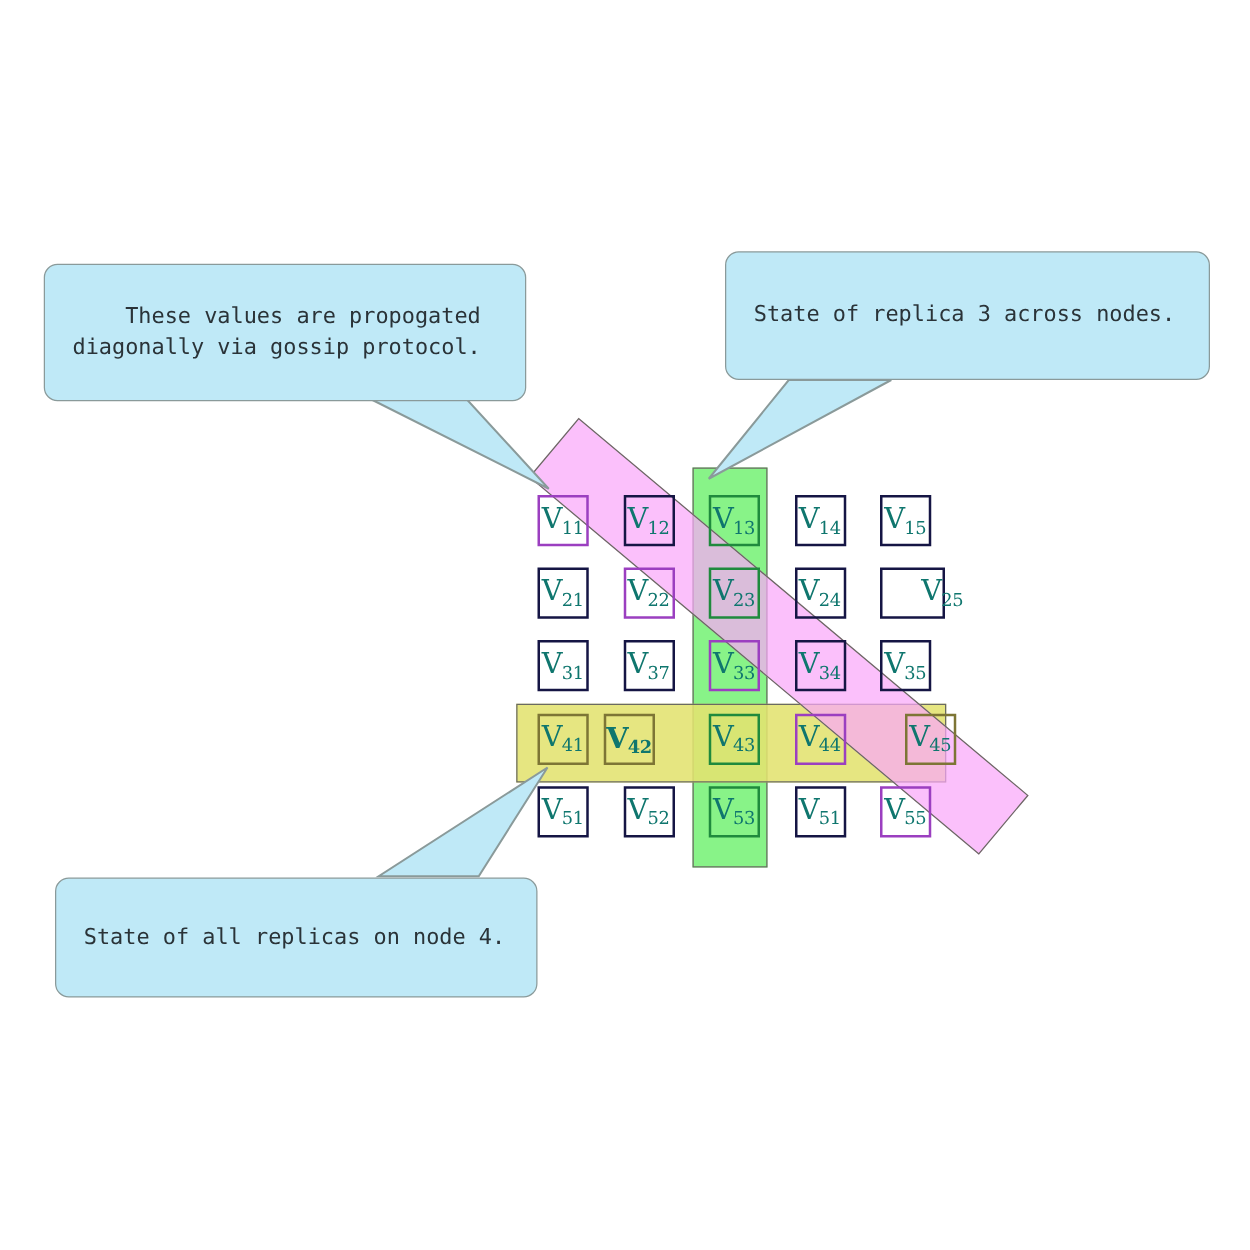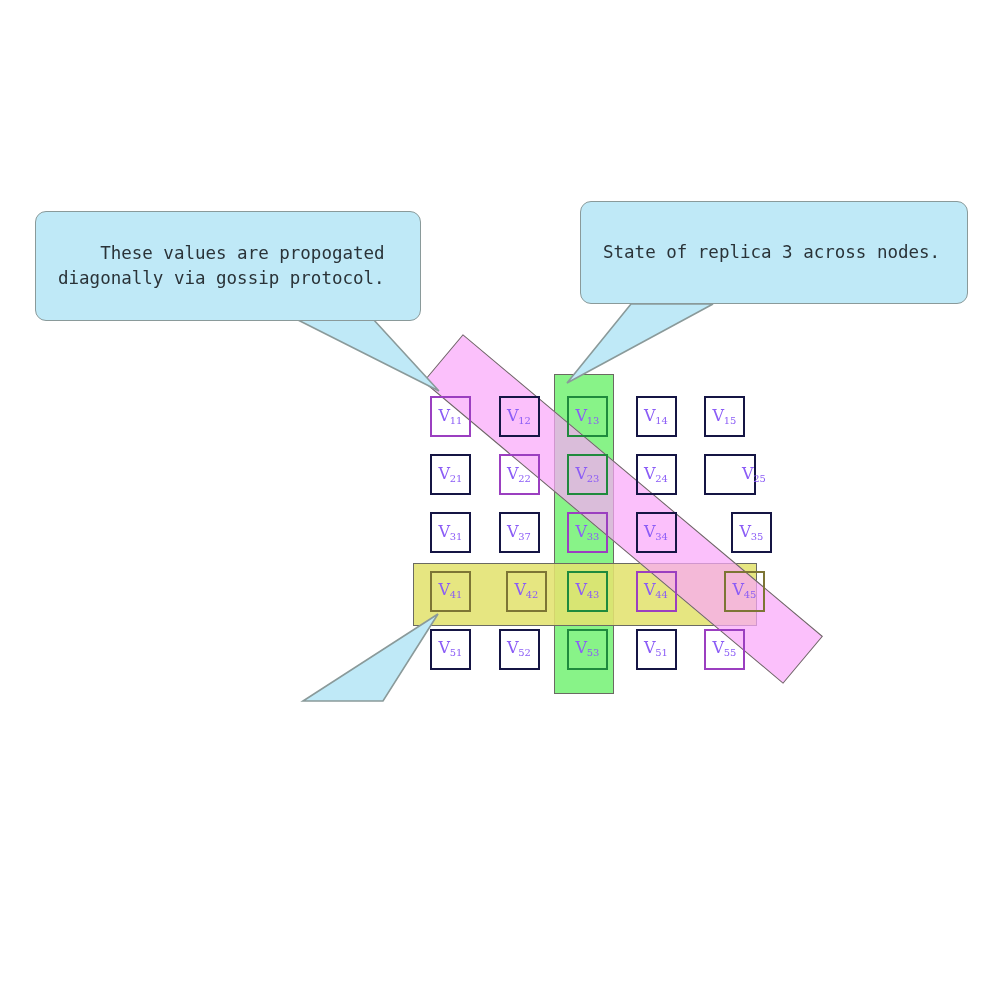--- a/index.html
+++ b/index.html
@@ -69,22 +69,22 @@
     width:41px;height:41px;
     box-sizing:border-box;
     border:2.4px solid #151544;
     display:flex;
     align-items:center;
     justify-content:center;
     background:transparent;
   }
   .cell .lbl{
     font-family:"DejaVu Serif","Liberation Serif",serif;
-    font-size:16px;
-    color:#8b5cf6;
+    font-size:23px;
+    color:#0f766e;
     line-height:1;
     letter-spacing:0;
     position:relative;
     top:-1px;
   }
   .cell .lbl sub{
     font-size:0.62em;
     vertical-align:baseline;
     position:relative;
     top:0.32em;
@@ -148,27 +148,27 @@
       </div>
       <div class="cell" style="left: 68.5px; top: 116.4px;">
         <span class="lbl">V<sub>37</sub></span>
       </div>
       <div class="cell b-diag" style="left: 137px; top: 116.4px;">
         <span class="lbl">V<sub>33</sub></span>
       </div>
       <div class="cell" style="left: 205.5px; top: 116.4px;">
         <span class="lbl">V<sub>34</sub></span>
       </div>
-      <div class="cell" style="left: 274px; top: 116.4px; margin-left: 27px;">
+      <div class="cell" style="left: 274px; top: 116.4px;">
         <span class="lbl">V<sub>35</sub></span>
       </div>
       <div class="cell b-row" style="left: 0px; top: 174.6px;">
         <span class="lbl">V<sub>41</sub></span>
       </div>
-      <div class="cell b-row" style="left: 76px; top: 174.6px;">
+      <div class="cell b-row" style="left: 53px; top: 174.6px; font-weight: bold;">
         <span class="lbl">V<sub>42</sub></span>
       </div>
       <div class="cell b-col" style="left: 137px; top: 174.6px;">
         <span class="lbl">V<sub>43</sub></span>
       </div>
       <div class="cell b-diag" style="left: 205.5px; top: 174.6px;">
         <span class="lbl">V<sub>44</sub></span>
       </div>
       <div class="cell b-row" style="left: 274px; top: 174.6px; margin-left: 20px;">
         <span class="lbl">V<sub>45</sub></span>
@@ -192,14 +192,17 @@
 
   <div class="callout" id="callout-diagonal">
     <div class="ctext">These values are propogated
 diagonally via gossip protocol.</div>
   </div>
 
   <div class="callout" id="callout-replica3">
     <div class="ctext">State of replica 3 across nodes.</div>
   </div>
 
+  <div class="callout" id="callout-node4">
+    <div class="ctext">State of all replicas on node 4.</div>
+  </div>
 
 </div>
 
 </body></html>

